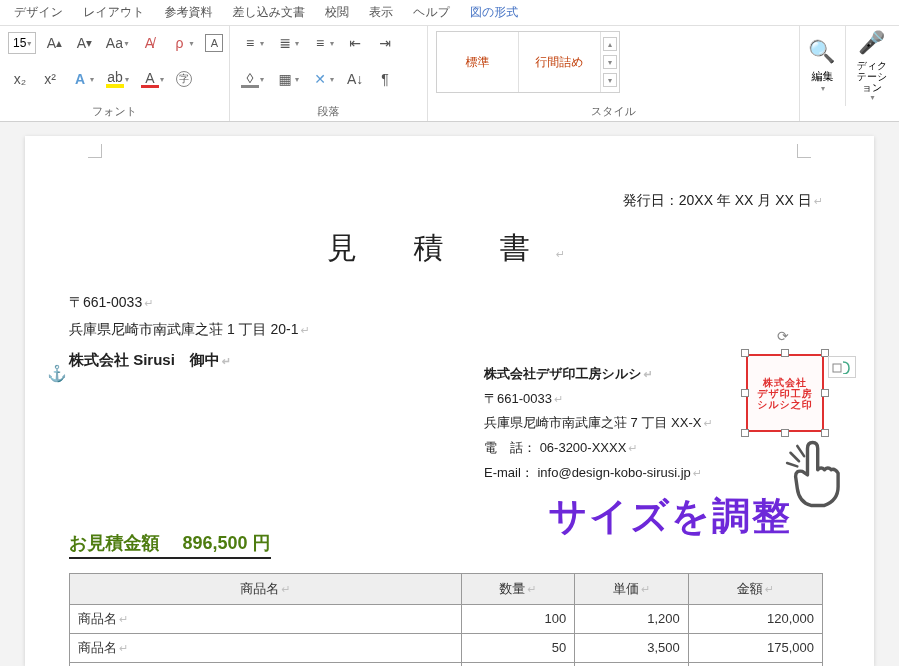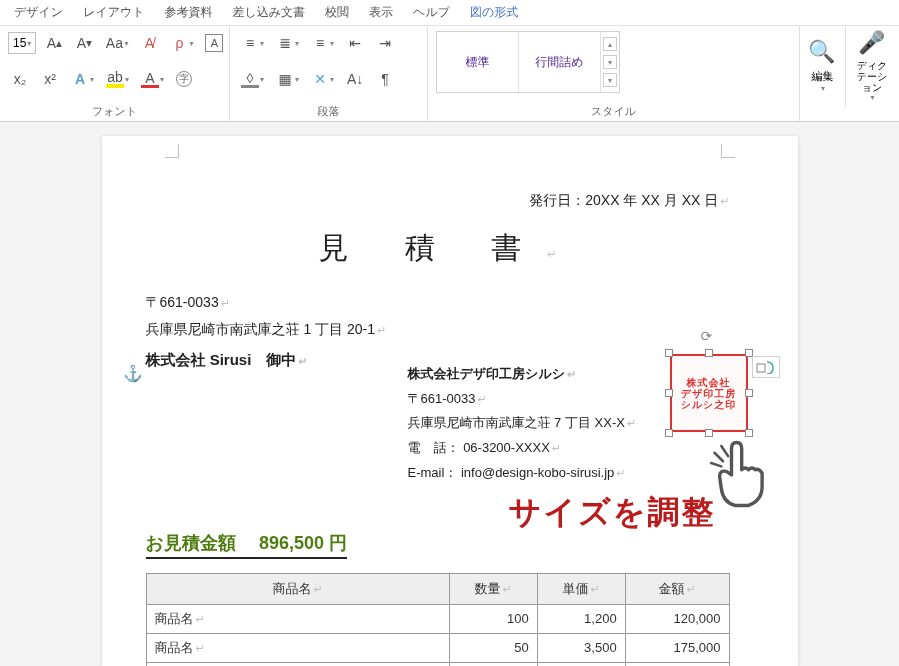--- a/index.html
+++ b/index.html
@@ -15,30 +15,30 @@
   .ribbon-group { border-right: 1px solid #e0e0e0; padding: 4px 8px 0 8px; display: flex; flex-direction: column; justify-content: space-between; }
   .ribbon-group-label { text-align: center; font-size: 11px; color: #666; padding: 2px 0; }
   .ribbon-row { display: flex; align-items: center; gap: 6px; height: 26px; }
   .ribbon-icon { width: 18px; height: 18px; display: inline-flex; align-items: center; justify-content: center; color: #555; font-size: 14px; }
   .ribbon-btn { padding: 2px; border: 1px solid transparent; cursor: pointer; display: inline-flex; align-items: center; }
   .font-size-box { width: 34px; height: 22px; border: 1px solid #c0c0c0; font-size: 12px; padding: 0 4px; display: flex; align-items: center; background: #fff; }
   .dd { font-size: 8px; color: #888; margin-left: 1px; }
   
   
   .styles-gallery { display: flex; align-items: center; gap: 0; border: 1px solid #d0d0d0; height: 62px; }
-  .style-item { width: 82px; height: 60px; border-right: 1px solid #e0e0e0; display: flex; align-items: center; justify-content: center; font-size: 12px; color: #4c1d95; cursor: pointer; }
+  .style-item { width: 82px; height: 60px; border-right: 1px solid #e0e0e0; display: flex; align-items: center; justify-content: center; font-size: 12px; color: #c2410c; cursor: pointer; }
   .gallery-more { width: 18px; height: 60px; display: flex; flex-direction: column; justify-content: center; align-items: center; gap: 4px; font-size: 8px; color: #888; cursor: pointer; }
   .gallery-more span { border: 1px solid #ccc; width: 14px; height: 14px; display: flex; align-items: center; justify-content: center; }
   
   .side-btn { display: flex; flex-direction: column; align-items: center; justify-content: center; padding: 4px 10px; font-size: 11px; height: 80px; }
   .side-btn .icon-lg { font-size: 22px; margin-bottom: 4px; }
   
   
   .page-wrap { display: flex; justify-content: center; padding-top: 14px; }
-  .page { width: 696px; background: #fff; box-shadow: 0 1px 4px rgba(0,0,0,.15); padding: 20px 68px 0 44px; position: relative; height: 530px; }
+  .page { width: 849px; background: #fff; box-shadow: 0 1px 4px rgba(0,0,0,.15); padding: 20px 51px 0 44px; position: relative; height: 530px; }
   .corner { position: absolute; width: 14px; height: 14px; border-color: #bfbfbf; border-style: solid; border-width: 0; }
   .corner.tl { top: 8px; left: 63px; border-right-width: 1px; border-bottom-width: 1px; }
   .corner.tr { top: 8px; right: 63px; border-left-width: 1px; border-bottom-width: 1px; }
   
   .issue-date { text-align: right; font-size: 14px; margin-top: 36px; color: #222; }
   .doc-title { text-align: center; font-size: 30px; letter-spacing: 24px; font-weight: 500; margin-top: 18px; color: #222; }
   .ret { color: #c0c0c0; font-size: 11px; margin-left: 2px; letter-spacing: 0; }
   
   .addr-block { margin-top: 20px; font-size: 14px; color: #222; line-height: 1.9; }
   .addr-block .company { font-weight: bold; font-size: 15px; margin-top: 4px; }
@@ -55,21 +55,21 @@
   .sel-handle { position: absolute; width: 8px; height: 8px; background: #fff; border: 1px solid #888; }
   .sh-tl { top: -5px; left: -5px; } .sh-tr { top: -5px; right: -5px; }
   .sh-bl { bottom: -5px; left: -5px; } .sh-br { bottom: -5px; right: -5px; }
   .sh-t { top: -5px; left: 50%; margin-left: -4px; } .sh-b { bottom: -5px; left: 50%; margin-left: -4px; }
   .sh-l { left: -5px; top: 50%; margin-top: -4px; } .sh-r { right: -5px; top: 50%; margin-top: -4px; }
   .rotate-handle { position: absolute; top: -26px; left: 50%; margin-left: -8px; width: 16px; height: 16px; color: #888; font-size: 14px; }
   
   .layout-opts { position: absolute; right: 18px; top: 220px; width: 28px; height: 22px; border: 1px solid #d0d0d0; background: #fff; display: flex; align-items: center; justify-content: center; font-size: 12px; }
   
   
-  .overlay-text { position: absolute; right: 82px; top: 355px; font-size: 32px; font-weight: bold; color: #b91c1c; letter-spacing: 2px; }
+  .overlay-text { position: absolute; right: 82px; top: 355px; font-size: 38px; font-weight: bold; color: #6d28d9; letter-spacing: 2px; }
   .hand-icon { position: absolute; right: 24px; top: 298px; width: 68px; height: 80px; }
   
   
   .quote-total { margin-top: 156px; font-size: 18px; font-weight: bold; color: #4d7c0f; border-bottom: 2px solid #222; display: inline-block; padding-bottom: 2px; }
   .quote-total .amount { margin-left: 18px; }
   
   
   table.items { width: 100%; border-collapse: collapse; margin-top: 14px; font-size: 13px; }
   table.items th { background: #eeeeee; border: 1px solid #999; padding: 6px 8px; font-weight: normal; color: #333; }
   table.items td { border: 1px solid #999; padding: 5px 8px; color: #333; }

